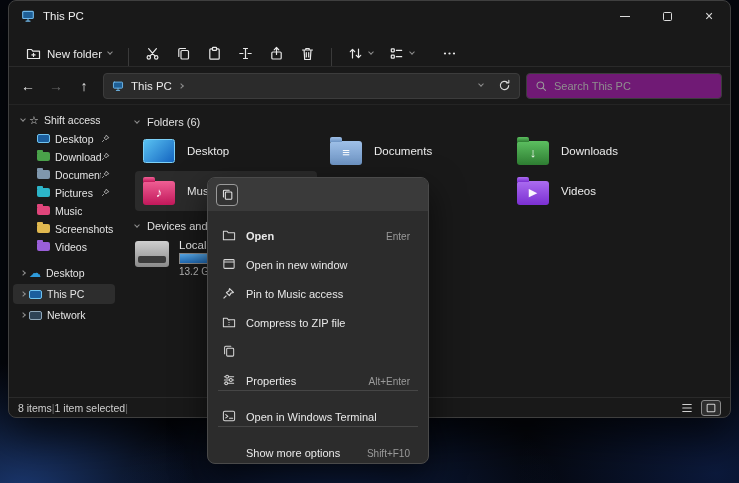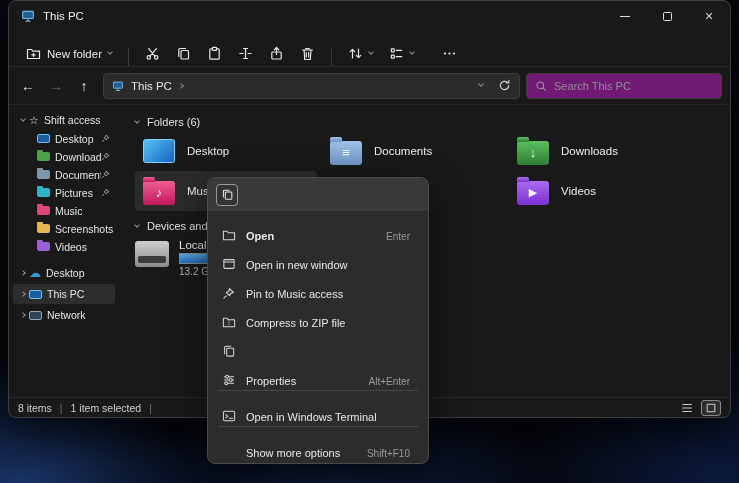--- a/index.html
+++ b/index.html
@@ -90,21 +90,21 @@
 
   .drive-tile{display:flex;gap:10px;margin-top:4px;align-items:flex-start;border-radius:4px;width:230px;}
   .icon-drive{width:34px;height:26px;border-radius:3px;background:linear-gradient(#cfcfcf,#8a8a8a);position:relative;flex:0 0 auto;margin-top:2px;}
   .icon-drive::after{content:"";position:absolute;left:3px;right:3px;bottom:4px;height:7px;border-radius:2px;background:#3c3c3c;}
   .drive-info{display:flex;flex-direction:column;gap:2px;}
   .drive-name{color:#ececec;font-size:11.5px;white-space:nowrap;}
   .drive-bar{width:104px;height:11px;border:1px solid #8a8a8a;background:#3a3a3a;}
   .drive-fill{height:100%;background:linear-gradient(#57a8e8,#1f6ab5);}
   .drive-free{color:#b9b9b9;font-size:10px;white-space:nowrap;}
 
-  .statusbar{height:20px;flex:0 0 auto;border-top:1px solid #2a2a2a;display:flex;align-items:center;padding:0 9px;gap:8px;color:#cfcfcf;font-size:10.5px;}
+  .statusbar{height:20px;flex:0 0 auto;border-top:1px solid #2a2a2a;display:flex;align-items:center;padding:0 9px;color:#cfcfcf;font-size:10.5px;}
   .sb-sep{color:#6f6f6f;}
   .sb-right{margin-left:auto;display:flex;gap:4px;align-items:center;}
   .sb-btn{width:20px;height:16px;display:flex;align-items:center;justify-content:center;color:#cfcfcf;border-radius:3px;}
   .sb-btn.active{border:1px solid #8a8a8a;background:#2e2e2e;}
 
   
   .ctx{position:absolute;left:207px;top:177px;width:222px;background:#2c2c2c;border:1px solid #4a4a4a;
     border-radius:8px;box-shadow:0 14px 34px rgba(0,0,0,.6);z-index:10;overflow:hidden;}
   .ctx-iconbar{height:33px;background:#3a3a3a;display:flex;align-items:center;padding:0 8px;}
   .ctx-iconbox{width:22px;height:22px;border:1px solid #9a9a9a;border-radius:4px;display:flex;align-items:center;justify-content:center;color:#e8e8e8;background:#333;}

